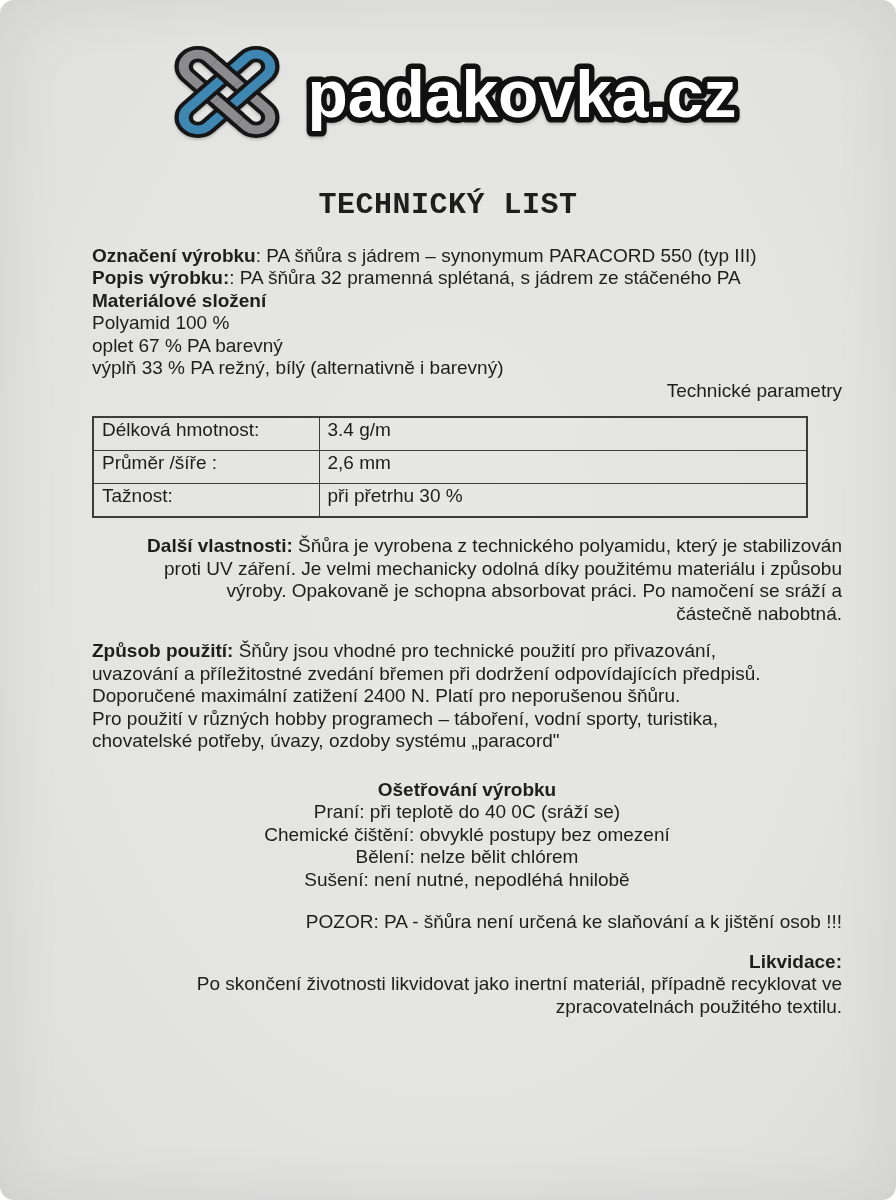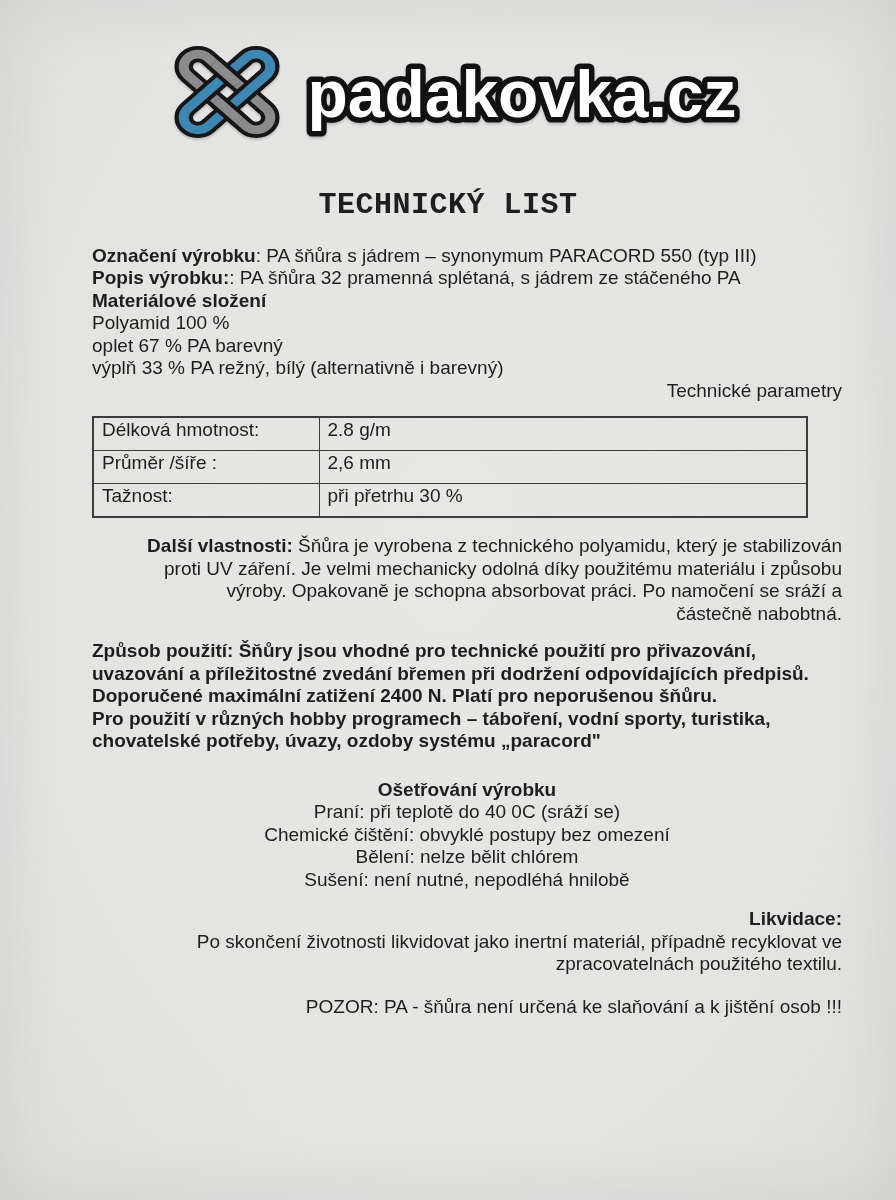--- a/index.html
+++ b/index.html
@@ -4,20 +4,21 @@
 <style>
   html,body { margin:0; padding:0; }
   .page {
     position:relative;
     width:896px; height:1200px;
     background: radial-gradient(ellipse at 50% 45%, #e7e7e6 0%, #e3e3e2 65%, #dddddc 100%);
     box-shadow: inset 0 0 70px rgba(0,0,0,0.07);
     font-family:"Liberation Sans", sans-serif;
     color:#1e1e1e;
     overflow:hidden;
+    border-radius:14px;
   }
   .logo-row {
     padding-top:30px;
     display:flex; justify-content:center; align-items:center; gap:6px;
   }
   .logo-row svg { filter: drop-shadow(0 2px 1px rgba(0,0,0,0.18)); }
   .title {
     margin:34px 0 0 0;
     text-align:center;
     font-size:30px; font-weight:bold;
@@ -25,21 +26,21 @@
     letter-spacing:0.5px;
     font-family:Liberation Mono, monospace;
   }
   .content { margin-left:92px; width:750px; }
   .p { margin:0; font-size:19px; line-height:22.5px; }
   .lines { white-space:pre; }
   .mt-a { margin-top:22px; }   
   .mt-b { }   
   .mt-c { margin-top:14px; }   
   .mt-d { margin-top:17px;text-align:right; }   
-  .mt-e { margin-top:15px;font-weight:bold; }   
+  .mt-e { margin-top:15px; }   
   .mt-f { margin-top:26px;text-align:center; }   
   .mt-g { margin-top:20px; }   
   table.params {
     border-collapse:collapse;
     width:714px;
     border:2px solid #3c3c3c;
     table-layout:fixed;
   }
   table.params td {
     border:1.5px solid #3c3c3c;
@@ -101,21 +102,21 @@
     <p class="p mt-b bold">Technické parametry</p>
 
     <table class="params mt-c">
       <colgroup>
           <col style="width:226px">
           <col style="width:488px">
         </colgroup>
       <tbody>
         <tr>
           <td>Délková hmotnost:</td>
-          <td>2.8 g/m</td>
+          <td>3.4 g/m</td>
         </tr>
         <tr>
           <td>Průměr /šíře :</td>
           <td>2,6 mm</td>
         </tr>
         <tr>
           <td>Tažnost:</td>
           <td>při přetrhu 30 %</td>
         </tr>
       </tbody>
@@ -131,20 +132,20 @@
 Doporučené maximální zatižení 2400 N. Platí pro neporušenou šňůru.
 Pro použití v různých hobby programech – táboření, vodní sporty, turistika,
 chovatelské potřeby, úvazy, ozdoby systému „paracord"</span></p>
 
     <p class="p mt-f"><strong>Ošetřování výrobku</strong><br>
       <span class="lines">Praní: při teplotě do 40 0C (sráží se)
 Chemické čištění: obvyklé postupy bez omezení
 Bělení: nelze bělit chlórem
 Sušení: není nutné, nepodléhá hnilobě</span></p>
 
+    <p class="p mt-g bold">POZOR: PA - šňůra není určená ke slaňování a k jištění osob !!!</p>
+
     <p class="p mt-d"><strong>Likvidace:</strong><br>
       <span class="lines">Po skončení životnosti likvidovat jako inertní materiál, případně recyklovat ve
 zpracovatelnách použitého textilu.</span></p>
-
-    <p class="p mt-g bold">POZOR: PA - šňůra není určená ke slaňování a k jištění osob !!!</p>
 
   </div>
 </div>
 
 </body></html>

